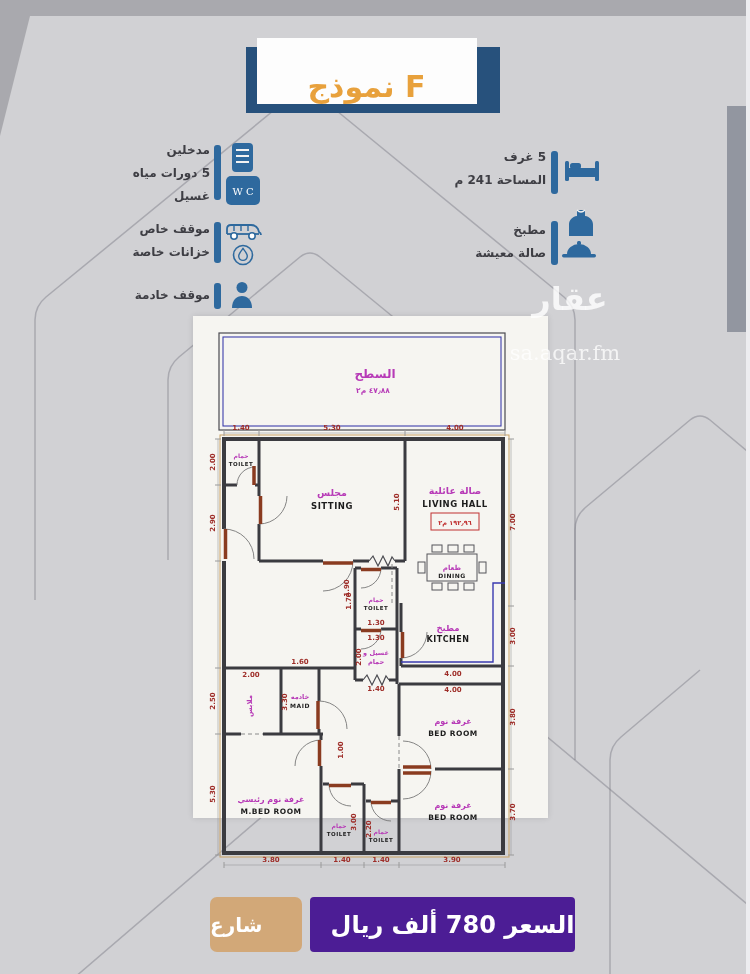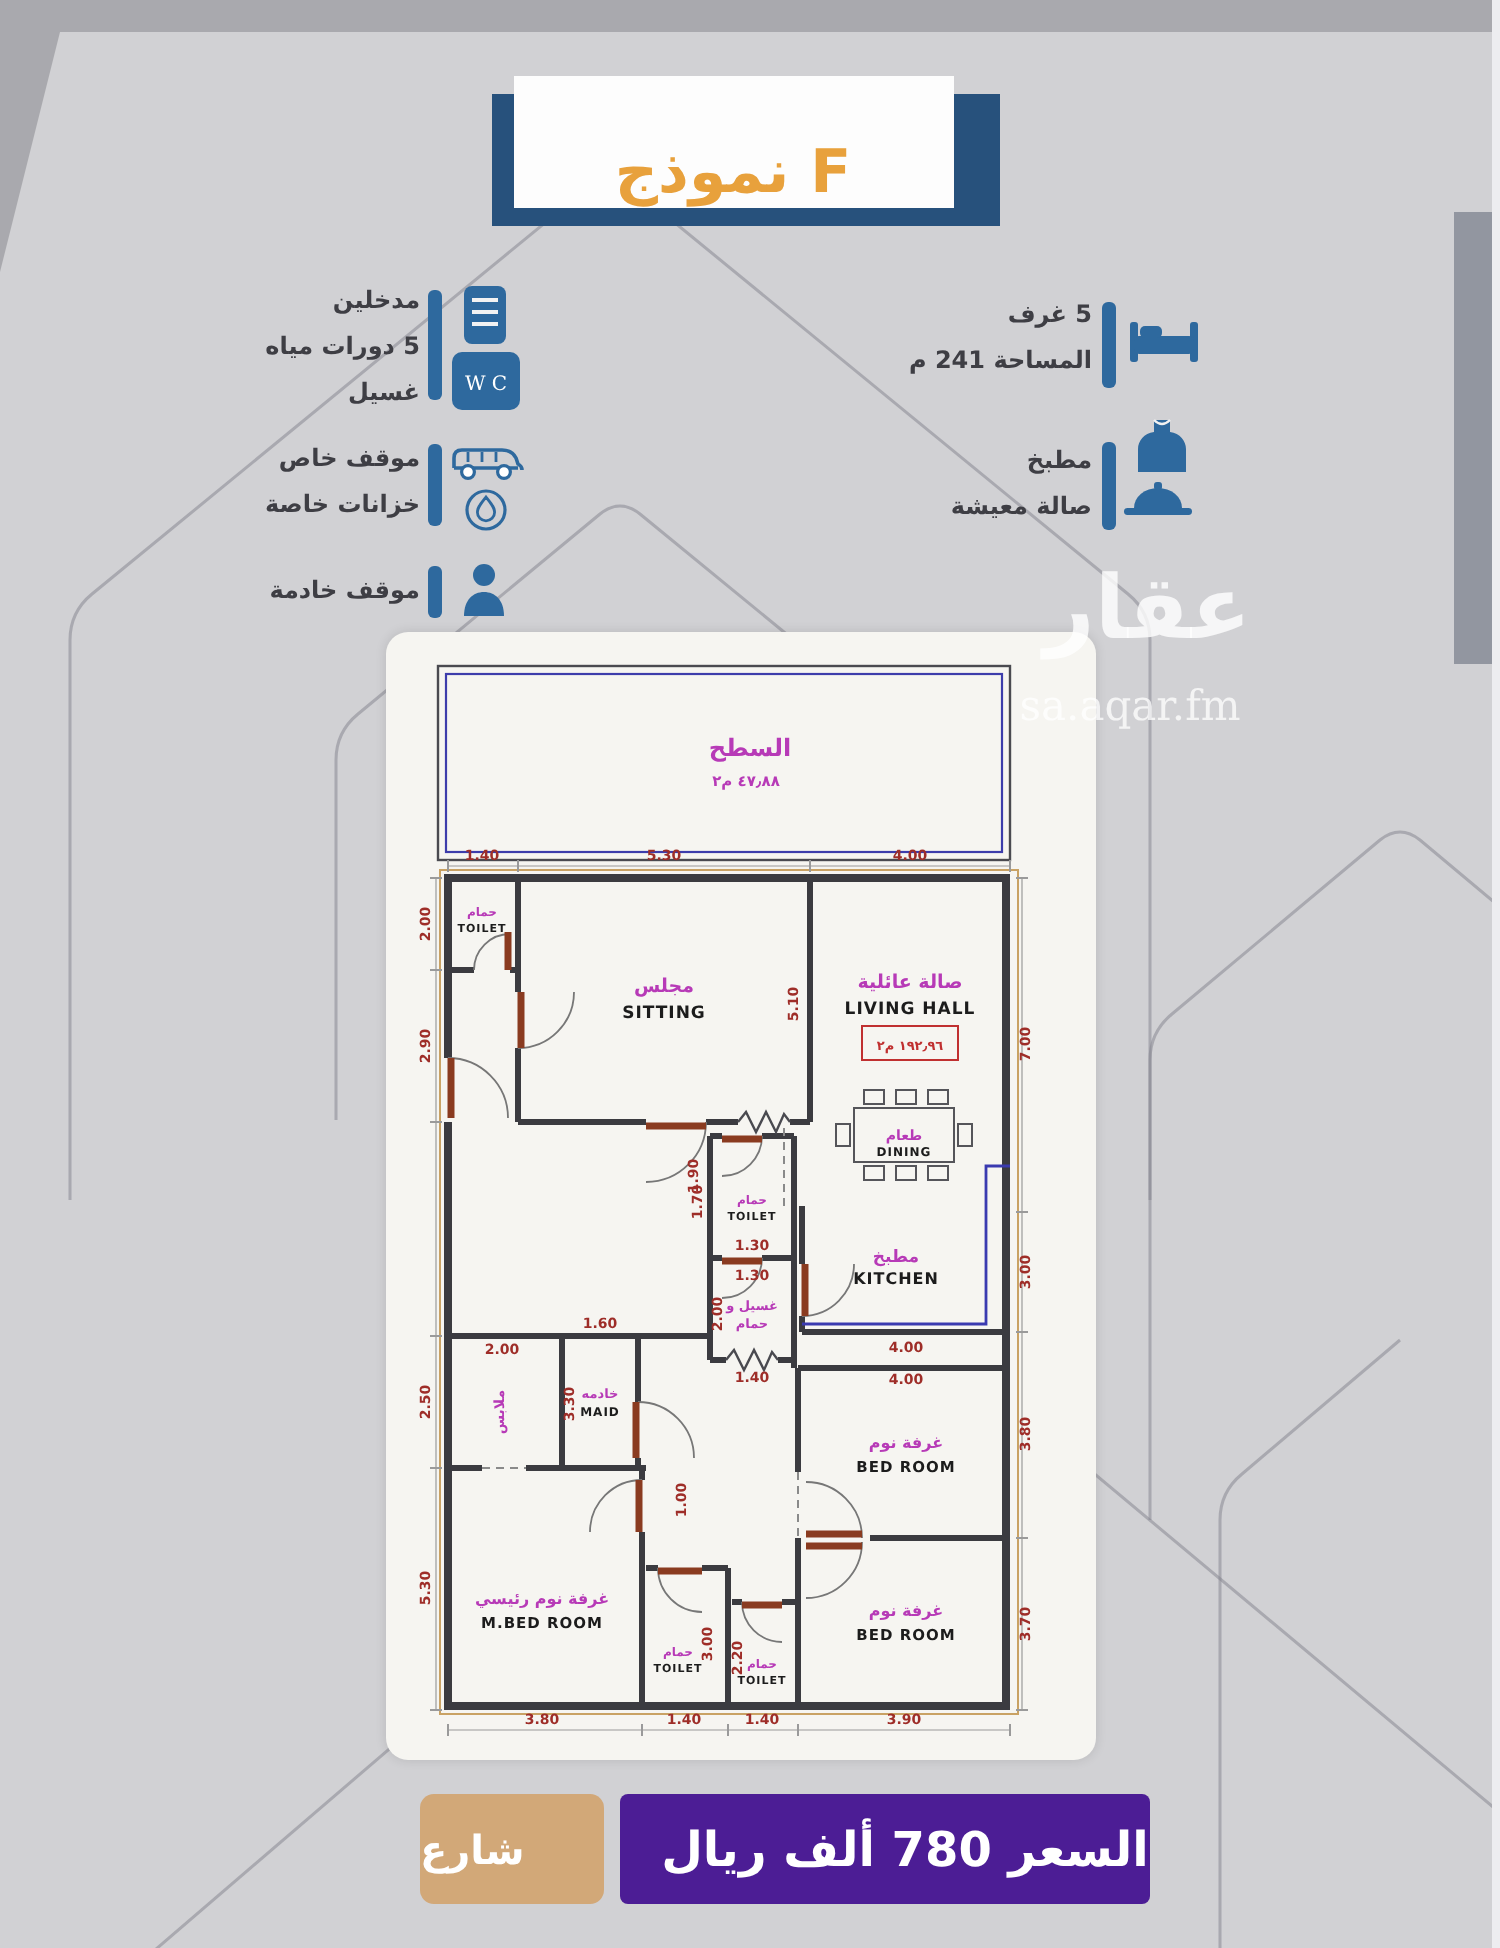--- a/index.html
+++ b/index.html
@@ -15,25 +15,25 @@
   
   .banner-shadow{left:246px;top:47px;width:254px;height:66px;background:#27517c;}
   .banner{left:257px;top:38px;width:220px;height:66px;background:#fdfdfd;display:flex;align-items:flex-end;justify-content:center;}
   .banner span{color:#e8a13c;font-size:30px;font-weight:bold;letter-spacing:1px;}
   
   .feat{color:#3e3e44;font-weight:600;font-size:12px;line-height:23px;text-align:right;direction:rtl;}
   .bar{background:#2e699e;border-radius:3px;width:7px;}
   .icn svg{display:block;}
   
   .wm-logo{left:522px;top:283px;width:96px;text-align:center;color:rgba(255,255,255,.8);
-           font-size:44px;font-weight:bold;line-height:1;z-index:5;}
+           font-size:32px;font-weight:bold;line-height:1;z-index:5;}
   .wm-domain{left:505px;top:341px;width:120px;text-align:center;color:rgba(255,255,255,.75);
            font-family:"DejaVu Serif",serif;font-size:21px;z-index:5;}
   
-  .paper{left:193px;top:316px;width:355px;height:564px;background:#f6f5f1;z-index:2;box-shadow:0 0 6px rgba(0,0,0,.12);border-radius:11px;}
+  .paper{left:193px;top:316px;width:355px;height:502px;background:#f6f5f1;z-index:2;box-shadow:0 0 6px rgba(0,0,0,.12);}
   
   .street{left:210px;top:897px;width:92px;height:55px;background:#d2a878;border-radius:7px;
           display:flex;align-items:center;justify-content:flex-start;color:#fff;font-size:20px;font-weight:600;z-index:3;}
   .price{left:310px;top:897px;width:245px;height:55px;background:#4c1d95;border-radius:4px;
           display:flex;align-items:center;justify-content:center;color:#fff;font-size:24px;font-weight:bold;direction:rtl;z-index:3;padding-left:20px;}
   
   .w{stroke:#3b3b40;fill:none;}
   .dim{fill:#9e2d28;font-size:7px;font-weight:bold;text-anchor:middle;}
   .ar{fill:#b73ab7;font-weight:bold;text-anchor:middle;}
   .en{fill:#1c1c1c;font-weight:bold;text-anchor:middle;letter-spacing:.5px;}

